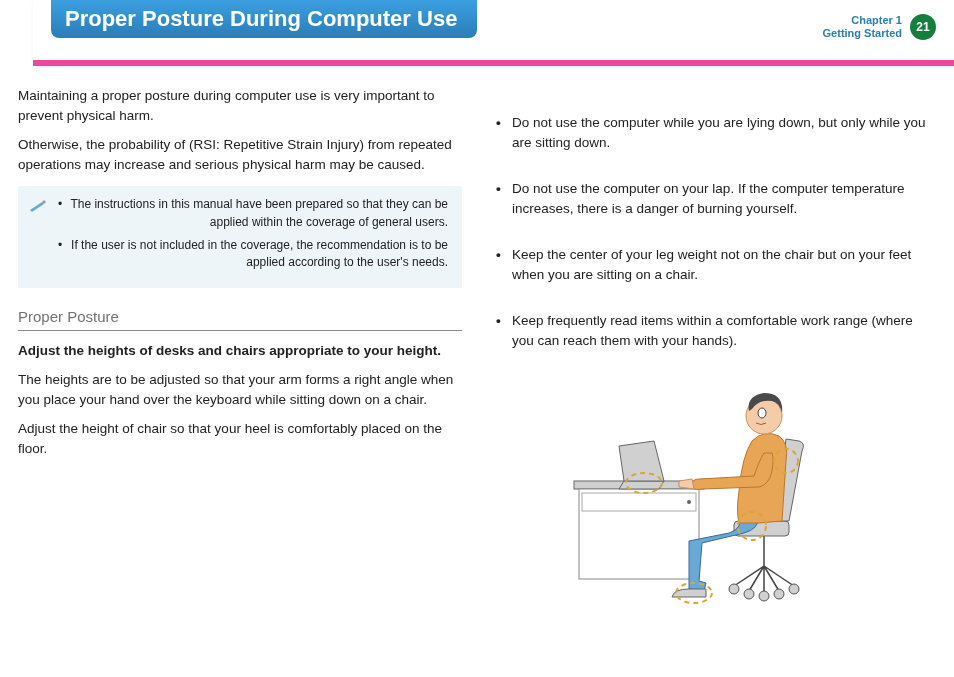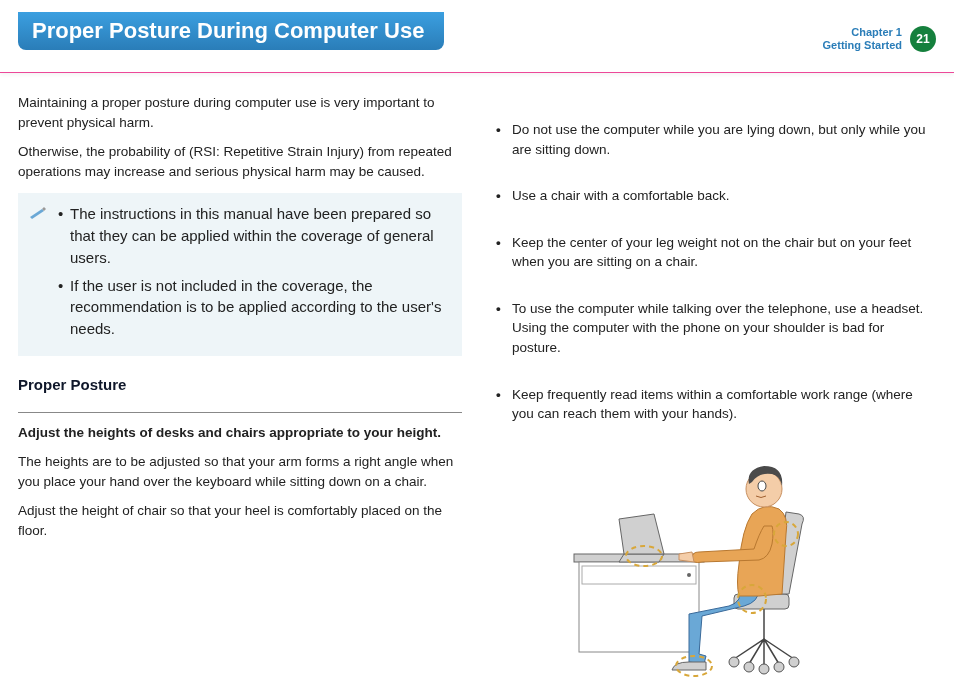--- a/index.html
+++ b/index.html
@@ -8,23 +8,24 @@
     width: 954px;
     height: 677px;
     background: #fff;
     position: relative;
     overflow: hidden;
   }
   .header {
     display: flex;
     justify-content: space-between;
     align-items: center;
-    padding: 20px 18px 14px 18px;
-    border-bottom: 1px solid #ec4899;
+    padding: 8px 18px 14px 18px;
+    border-bottom: 6px solid #ec4899;
     box-shadow: 0 2px 4px rgba(0,0,0,0.05);
+    margin-left: 33px;
   }
   .title-tab {
     background: linear-gradient(to bottom, #3b9fe0, #2a7db8);
     color: #fff;
     font-size: 22px;
     font-weight: bold;
     padding: 6px 20px 6px 14px;
     border-radius: 0 0 8px 8px;
     position: relative;
     top: -8px;
@@ -63,37 +64,38 @@
     font-size: 13.5px;
     line-height: 1.45;
     color: #222;
   }
   .col p { margin-bottom: 10px; }
   .note-box {
     background: #eef5f8;
     padding: 10px 14px 10px 40px;
     margin: 12px 0 18px 0;
     position: relative;
-    font-size: 15px;
+    font-size: 12px;
+    text-align: right;
   }
   .note-icon {
     position: absolute;
     left: 10px;
     top: 10px;
     color: #5aa0d0;
   }
   .note-box ul { list-style: none; }
   .note-box li { position: relative; padding-left: 12px; margin-bottom: 6px; }
   .note-box li::before { content: "•"; position: absolute; left: 0; }
   .section-head {
-    color: #0f172a;
-    font-weight: bold;
+    color: #737373;
+    font-weight: normal;
     font-size: 15px;
     border-bottom: 1px solid #888;
-    padding-bottom: 16px;
+    padding-bottom: 2px;
     margin-bottom: 10px;
   }
   .subhead {
     font-weight: bold;
     margin-bottom: 10px;
   }
   .bullets { list-style: none; }
   .bullets li {
     position: relative;
     padding-left: 20px;
@@ -154,23 +156,22 @@
 
     <div class="section-head">Proper Posture</div>
     <p class="subhead">Adjust the heights of desks and chairs appropriate to your height.</p>
     <p>The heights are to be adjusted so that your arm forms a right angle when you place your hand over the keyboard while sitting down on a chair.</p>
     <p>Adjust the height of chair so that your heel is comfortably placed on the floor.</p>
   </div>
 
   <div class="col">
     <ul class="bullets">
       <li>Do not use the computer while you are lying down, but only while you are sitting down.</li>
-      <li>Use a chair with a comfortable back.</li>
+      <li>Do not use the computer on your lap. If the computer temperature increases, there is a danger of burning yourself.</li>
       <li>Keep the center of your leg weight not on the chair but on your feet when you are sitting on a chair.</li>
-      <li>To use the computer while talking over the telephone, use a headset. Using the computer with the phone on your shoulder is bad for posture.</li>
       <li>Keep frequently read items within a comfortable work range (where you can reach them with your hands).</li>
     </ul>
 
     <div class="illustration">
       <svg viewBox="0 0 300 250">
 
         <rect x="10" y="120" width="130" height="8" class="fill-gray" stroke="#666"></rect>
         <rect x="15" y="128" width="120" height="90" class="fill-white" stroke="#888"></rect>
         <rect x="18" y="132" width="114" height="18" class="fill-white" stroke="#aaa"></rect>
         <circle cx="125" cy="141" r="2" fill="#666"></circle>

